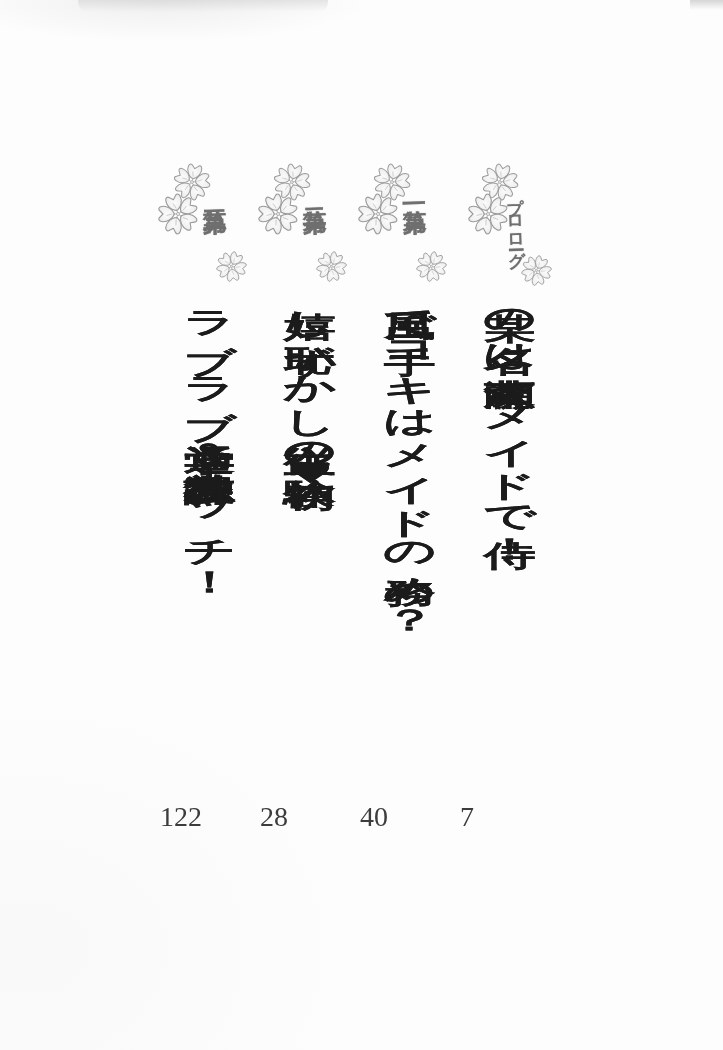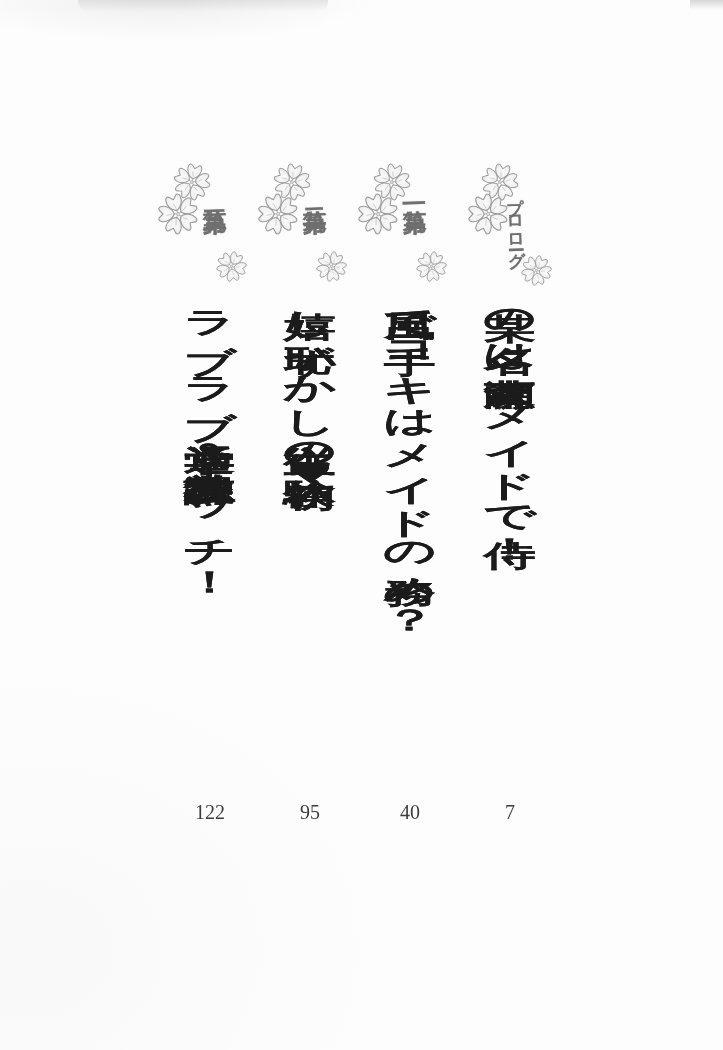--- a/index.html
+++ b/index.html
@@ -95,23 +95,22 @@
     color: #1b1b1b;
     text-shadow: 0 0 0.6px #1b1b1b;
     white-space: nowrap;
   }
 
   .page-num {
     position: absolute;
     top: 801px;
     left: 0;
     width: 100%;
-    text-align: center;
     font-family: "Liberation Serif", "DejaVu Serif", serif;
-    font-size: 20px;
+    font-size: 28px;
     color: #3c3c3c;
   }
 
   .svg-defs { position: absolute; width: 0; height: 0; overflow: hidden; }
 </style>
 </head>
 <body>
 
 <svg class="svg-defs" aria-hidden="true">
   <defs>
@@ -180,21 +179,21 @@
       <use href="#sakura-def"></use>
     </svg>
   <svg class="flower flower-b" viewBox="-22 -22 44 44">
       <use href="#sakura-def"></use>
     </svg>
   <div class="chapter-label">第二幕</div>
   <svg class="flower flower-c" viewBox="-22 -22 44 44">
       <use href="#sakura-def"></use>
     </svg>
   <div class="entry-title">嬉し恥ずかし主従の初体験♥</div>
-  <div class="page-num">95</div>
+  <div class="page-num">28</div>
 </div>
 
 <div class="entry entry-3">
   <svg class="flower flower-a" viewBox="-22 -22 44 44">
       <use href="#sakura-def"></use>
     </svg>
   <svg class="flower flower-b" viewBox="-22 -22 44 44">
       <use href="#sakura-def"></use>
     </svg>
   <div class="chapter-label">第三幕</div>

